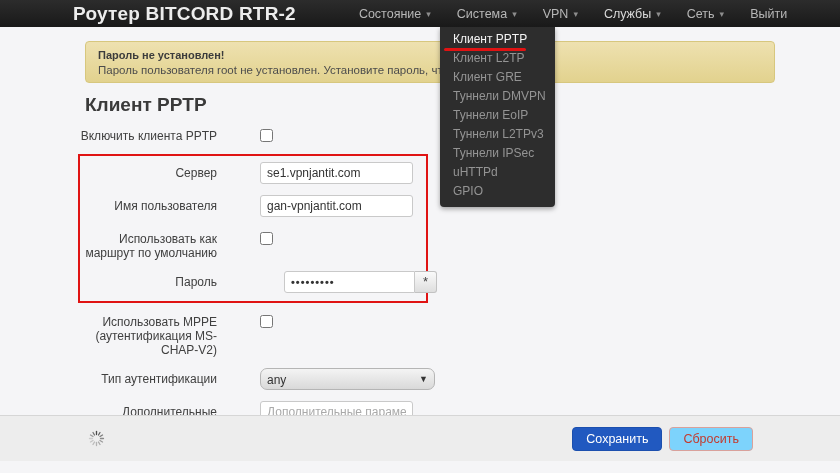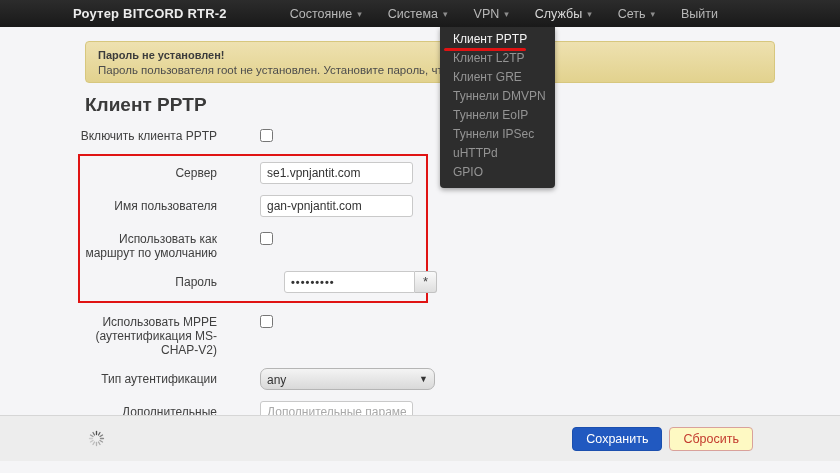--- a/index.html
+++ b/index.html
@@ -1,21 +1,21 @@
 <!DOCTYPE html>
 <html style="--c-page_bg: #f5f5f7; --c-navbar_bg: #222222; --c-dropdown_bg: #2d2d2d; --c-annotation_red: #e01313; --c-banner_bg: #e8d9a0; --c-save_blue: #2159c0; --c-reset_red: #c33a2e;"><head>
 <meta charset="utf-8">
 <style>
   * { margin:0; padding:0; box-sizing:border-box; }
   html,body { width:840px; height:473px; overflow:hidden; }
   body { font-family:"Liberation Sans", sans-serif; background:var(--c-page_bg,#f5f5f7); position:relative; }
 
   
   .navbar { height:27px; background:linear-gradient(#2c2c2c,#191919); display:flex; align-items:center; position:relative; z-index:60; }
-  .brand { color:#ececec; font-size:13px; font-weight:bold; margin-left:73px; letter-spacing:.2px; cursor:pointer; }
+  .brand { color:#ececec; font-size:19px; font-weight:bold; margin-left:73px; letter-spacing:.2px; cursor:pointer; }
   .nav-items { display:flex; align-items:center; margin-left:50px; }
   .nav-item { color:#b7b7b7; font-size:12.5px; padding:0 13px; height:34px; display:flex; align-items:center; cursor:pointer; white-space:nowrap; }
   .nav-item .caret { font-size:9px; color:#8d8d8d; margin-left:5px; }
   .nav-item.active { color:#d9d9d9; }
 
   
   .dropdown { position:absolute; top:27px; left:440px; width:115px; background:#2d2d2d; z-index:50;
               border-radius:0 0 4px 4px; padding:3px 0 6px 0; box-shadow:0 2px 5px rgba(0,0,0,.35); }
   .dd-item { font-size:12px; color:#949494; padding:3px 13px; height:19px; line-height:13px; cursor:pointer; white-space:nowrap; }
   .dd-item.active { color:#f4f4f4; }
@@ -53,21 +53,21 @@
             background:linear-gradient(#f4f4f4,#d9d9d9); padding:4px 20px 0 6px; color:#333; cursor:pointer; }
   .select .arrow { position:absolute; right:6px; top:5px; font-size:9px; color:#333; }
 
   
   .footer { position:absolute; left:0; bottom:12px; width:840px; height:46px; background:#ededed;
             border-top:1px solid #d6d6d6; display:flex; align-items:center; }
   .spinner { margin-left:88px; width:17px; height:17px; }
   .footer-buttons { margin-left:auto; margin-right:87px; display:flex; }
   .btn { font-size:12.5px; font-family:"Liberation Sans",sans-serif; border-radius:4px; padding:5px 13px; cursor:pointer; height:24px; line-height:13px; }
   .btn-save { background:var(--c-save_blue,#2159c0); border:1px solid #1b4fae; color:#fff; }
-  .btn-reset { background:#fef9c3; border:1px solid #d9a19b; color:var(--c-reset_red,#c33a2e); margin-left:7px; }
+  .btn-reset { background:#7dd3fc; border:1px solid #d9a19b; color:var(--c-reset_red,#c33a2e); margin-left:7px; }
 </style>
 </head>
 <body>
 
 <div class="navbar">
   <div class="brand">Роутер BITCORD RTR-2</div>
   <div class="nav-items">
     <div class="nav-item">
       <span>Состояние</span>
       <span class="caret">▾</span>
@@ -94,20 +94,21 @@
   </div>
 </div>
 
 <div class="dropdown">
   <div class="dd-item active">Клиент PPTP</div>
   <div class="dd-underline"></div>
   <div class="dd-item">Клиент L2TP</div>
   <div class="dd-item">Клиент GRE</div>
   <div class="dd-item">Туннели DMVPN</div>
   <div class="dd-item">Туннели EoIP</div>
+  <div class="dd-item">Туннели L2TPv3</div>
   <div class="dd-item">Туннели IPSec</div>
   <div class="dd-item">uHTTPd</div>
   <div class="dd-item">GPIO</div>
 </div>
 
 <div class="main">
 
   <div class="banner">
     <div class="banner-title">Пароль не установлен!</div>
     <div class="banner-text">Пароль пользователя root не установлен. Установите пароль, чтобы защитить</div>

